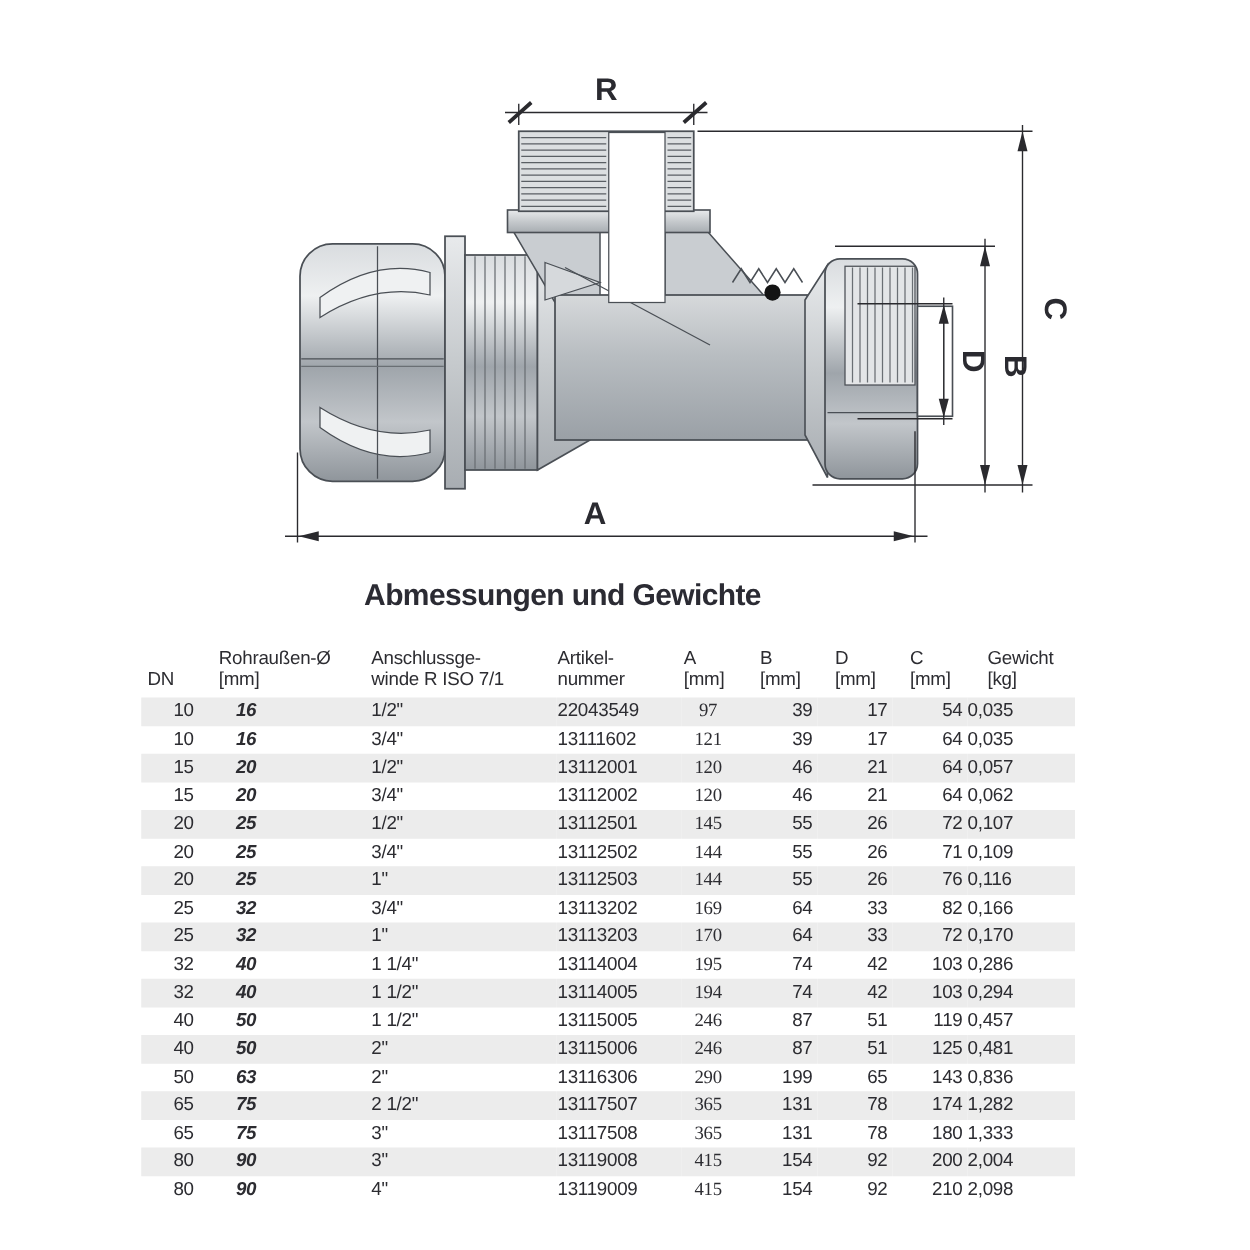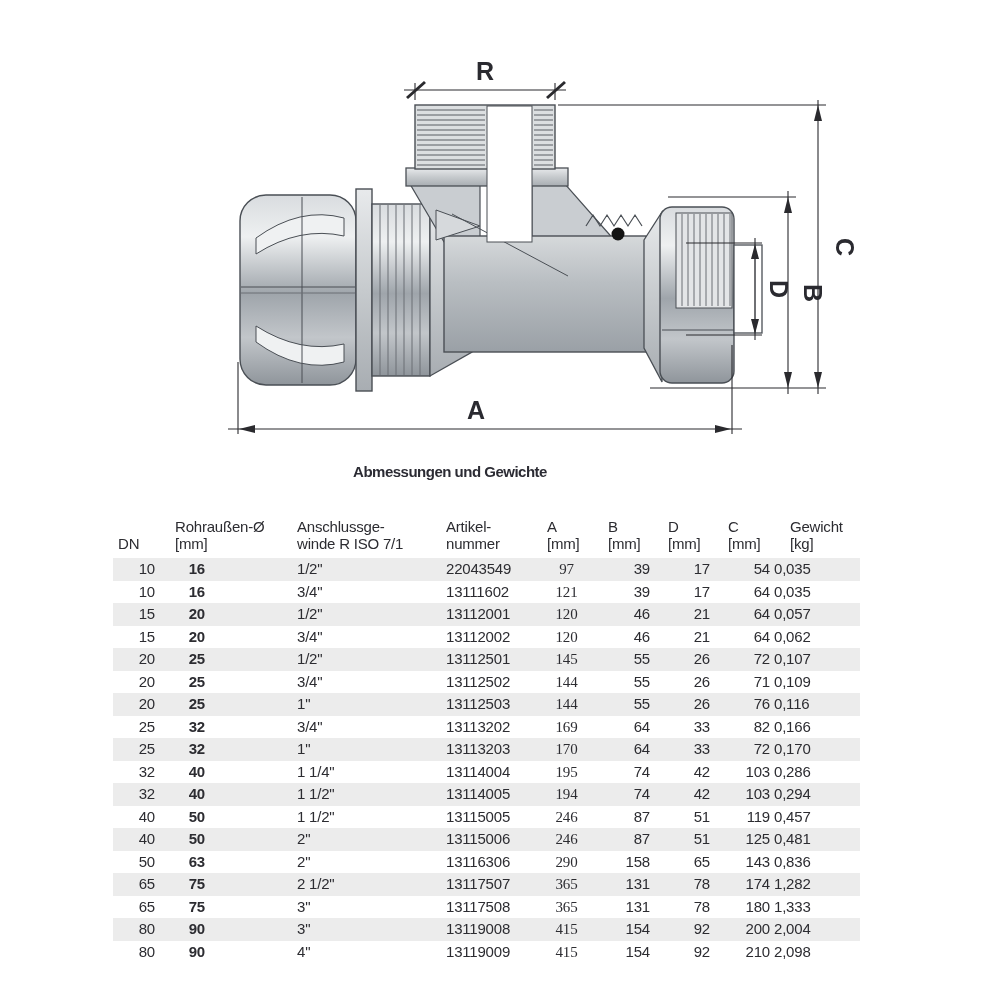--- a/index.html
+++ b/index.html
@@ -10,21 +10,21 @@
   }
   .page { position: relative; width: 1000px; height: 1000px; overflow: hidden; background: #fff; }
 
   svg.drawing { position: absolute; left: 0; top: 0; }
 
   .section-title {
     position: absolute;
     left: 0; top: 463px;
     width: 900px;
     text-align: center;
-    font-size: 15px;
+    font-size: 24px;
     font-weight: bold;
     letter-spacing: -0.5px;
     color: #2b2b33;
   }
 
   table.dim-table {
     position: absolute;
     left: 113px; top: 503px;
     width: 747px;
     border-collapse: collapse;
@@ -48,21 +48,21 @@
     line-height: 22.5px;
     white-space: nowrap;
     overflow: visible;
   }
   .dim-table tbody tr:nth-child(odd) { background: #ececec; }
 
   
   th.col-dn       { padding-left: 5px; }
   td.col-dn       { text-align: right; padding-right: 5px; }
   th.col-rohr     { padding-left: 15px; }
-  td.col-rohr     { text-align: right; padding-right: 7px; font-weight: bold; }
+  td.col-rohr     { text-align: right; padding-right: 7px; font-weight: bold; font-style: italic; }
   th.col-gewinde  { padding-left: 85px; }
   td.col-gewinde  { text-align: left;  padding-left: 85px; }
   th.col-artikel  { padding-left: 1px; }
   td.col-artikel  { text-align: left;  padding-left: 1px; }
   th.col-a        { padding-left: 2px; }
   td.col-a        { text-align: center; padding-right: 4px; font-family: Liberation Serif, serif; }
   th.col-b        { padding-left: 16px; }
   td.col-b        { text-align: right; padding-right: 4px; }
   th.col-d        { padding-left: 14px; }
   td.col-d        { text-align: right; padding-right: 4px; }
@@ -386,21 +386,21 @@
           <td class="col-d">51</td>
           <td class="col-c">125</td>
           <td class="col-gewicht">0,481</td>
         </tr>
         <tr>
           <td class="col-dn">50</td>
           <td class="col-rohr">63</td>
           <td class="col-gewinde">2"</td>
           <td class="col-artikel">13116306</td>
           <td class="col-a">290</td>
-          <td class="col-b">158</td>
+          <td class="col-b">199</td>
           <td class="col-d">65</td>
           <td class="col-c">143</td>
           <td class="col-gewicht">0,836</td>
         </tr>
         <tr>
           <td class="col-dn">65</td>
           <td class="col-rohr">75</td>
           <td class="col-gewinde">2 1/2"</td>
           <td class="col-artikel">13117507</td>
           <td class="col-a">365</td>

